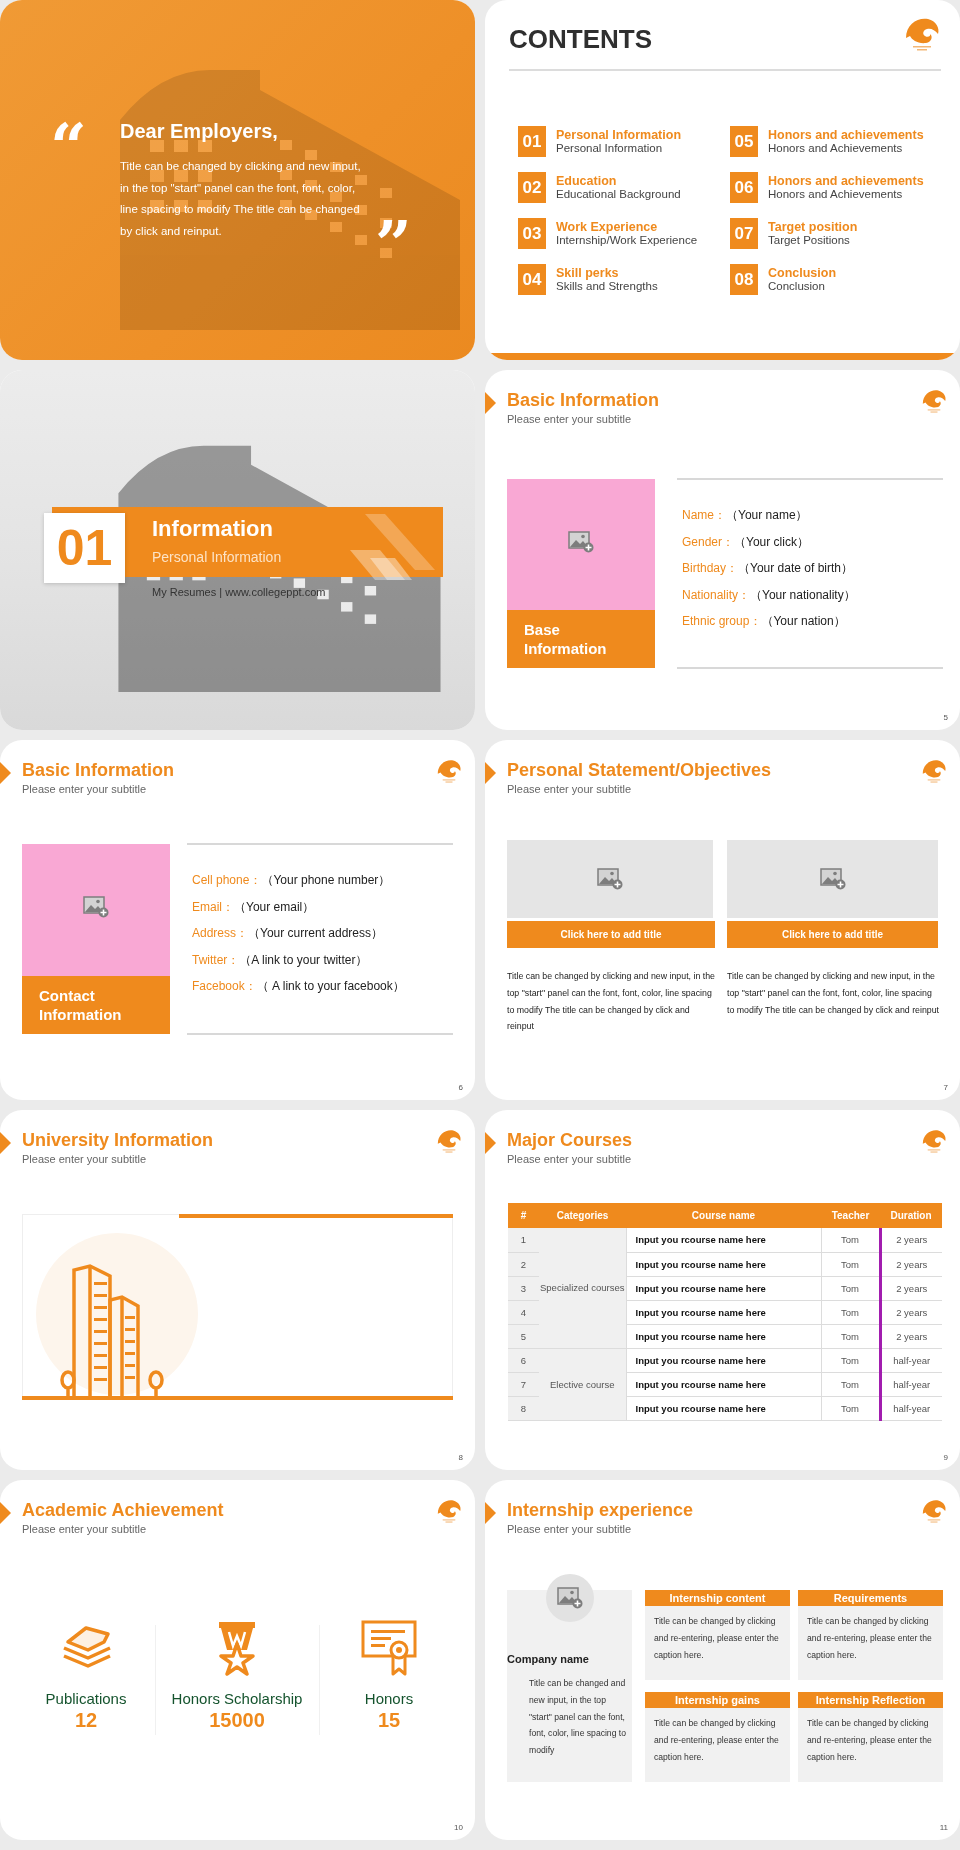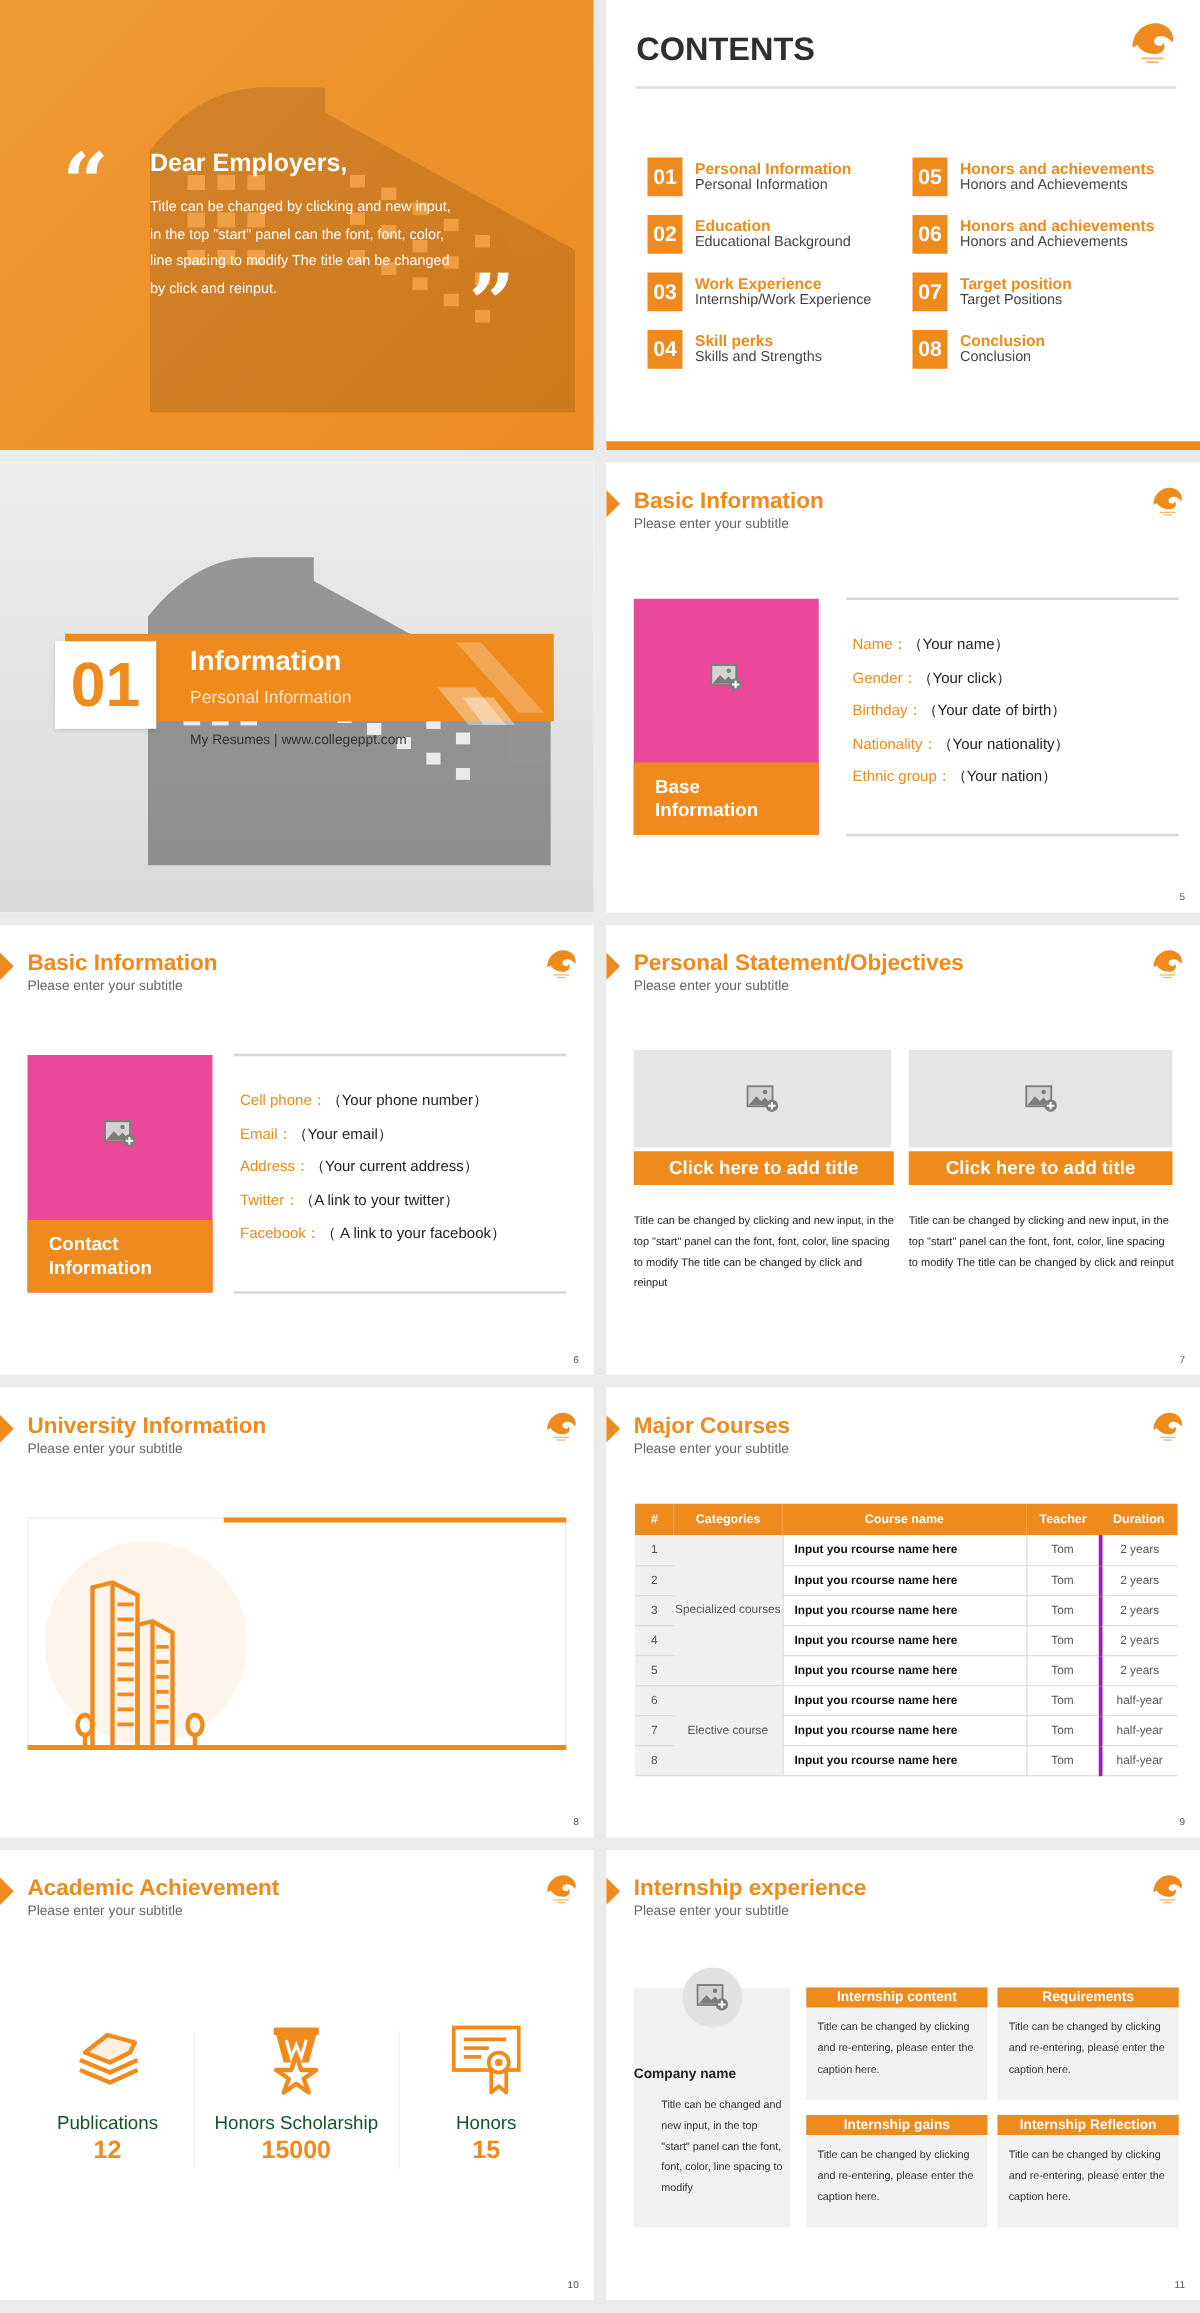--- a/index.html
+++ b/index.html
@@ -1,18 +1,18 @@
 <!DOCTYPE html>
 <html><head>
 <meta charset="utf-8">
 <style>
   * { box-sizing: border-box; margin: 0; padding: 0; }
   html, body { width: 960px; height: 1850px; background: #ebebeb; overflow: hidden; }
   body { font-family: "Liberation Sans", sans-serif; position: relative; }
-  .slide { position: absolute; width: 475px; height: 360px; background: #fff; overflow: hidden; }
+  .slide { position: absolute; width: 475px; height: 360px; background: #fff; overflow: hidden; border-radius: 22px; }
   .col0 { left: 0; }
   .col1 { left: 485px; }
   .row0 { top: 0; }
   .row1 { top: 370px; }
   .row2 { top: 740px; }
   .row3 { top: 1110px; }
   .row4 { top: 1480px; }
 
   
   .hdr-tri { position: absolute; left: 0; top: 22px; width: 0; height: 0;
@@ -44,32 +44,32 @@
   .s3-bg { position: absolute; inset: 0; background: linear-gradient(180deg, #ececec 0%, #e3e3e3 55%, #d9d9d9 100%); }
   .s3-bld { position: absolute; left: 90px; top: 30px; width: 360px; height: 300px; opacity: 0.35; }
   .s3-band { position: absolute; left: 52px; top: 137px; width: 391px; height: 70px; background: #ef8a1d; }
   .s3-numbox { position: absolute; left: 44px; top: 143px; width: 81px; height: 70px; background: #fff; box-shadow: 0 1px 4px rgba(0,0,0,0.18); display: flex; align-items: center; justify-content: center; font-size: 50px; font-weight: bold; color: #ef8a1d; }
   .s3-t1 { position: absolute; left: 152px; top: 146px; font-size: 22px; font-weight: bold; color: #fff; }
   .s3-t2 { position: absolute; left: 152px; top: 179px; font-size: 14px; color: #fde3c6; }
   .s3-foot { position: absolute; left: 152px; top: 216px; font-size: 11px; color: #333; }
   .s3-deco { position: absolute; left: 350px; top: 140px; width: 90px; height: 70px; }
 
   
-  .photo-card { position: absolute; background: #ec4899; }
+  .photo-card { position: absolute; background: #f9a8d4; }
   .img-icon { position: absolute; width: 26px; height: 22px; }
   .photo-label { position: absolute; left: 0; right: 0; bottom: 0; background: #ef8a1d; color: #fff; font-weight: bold; font-size: 15px; line-height: 19px; padding: 10px 17px; }
   .info-rule { position: absolute; height: 2px; background: #d8d8d8; }
   .info-list { position: absolute; }
   .info-row { font-size: 12px; line-height: 26.5px; white-space: nowrap; }
   .info-k { color: #ef8a1d; }
   .info-v { color: #222; }
 
   
   .ps-card { position: absolute; top: 100px; height: 78px; background: #e5e5e5; }
-  .ps-btn { position: absolute; top: 181px; height: 27px; background: #ef8a1d; color: #fff; font-weight: bold; font-size: 15px; display: flex; align-items: center; justify-content: center; }
+  .ps-btn { position: absolute; top: 181px; height: 27px; background: #ef8a1d; color: #fff; font-weight: bold; font-size: 10px; display: flex; align-items: center; justify-content: center; }
   .ps-body { position: absolute; top: 228px; font-size: 8.8px; line-height: 16.8px; color: #222; }
 
   
   .uni-frame { position: absolute; left: 22px; top: 104px; width: 431px; height: 186px; border: 1px solid #eee; background: #fff; }
   .uni-topbar { position: absolute; left: 179px; top: 104px; width: 274px; height: 4px; background: #ef8a1d; }
   .uni-botbar { position: absolute; left: 22px; top: 286px; width: 431px; height: 4px; background: #ef8a1d; }
   .uni-circle { position: absolute; left: 36px; top: 123px; width: 162px; height: 162px; border-radius: 50%; background: #fdf5ec; }
   .uni-bld { position: absolute; left: 52px; top: 150px; width: 120px; height: 138px; }
   .uni-list { position: absolute; left: 220px; top: 130px; }
   .uni-row { font-size: 16px; line-height: 33.5px; white-space: nowrap; color: #222; }

